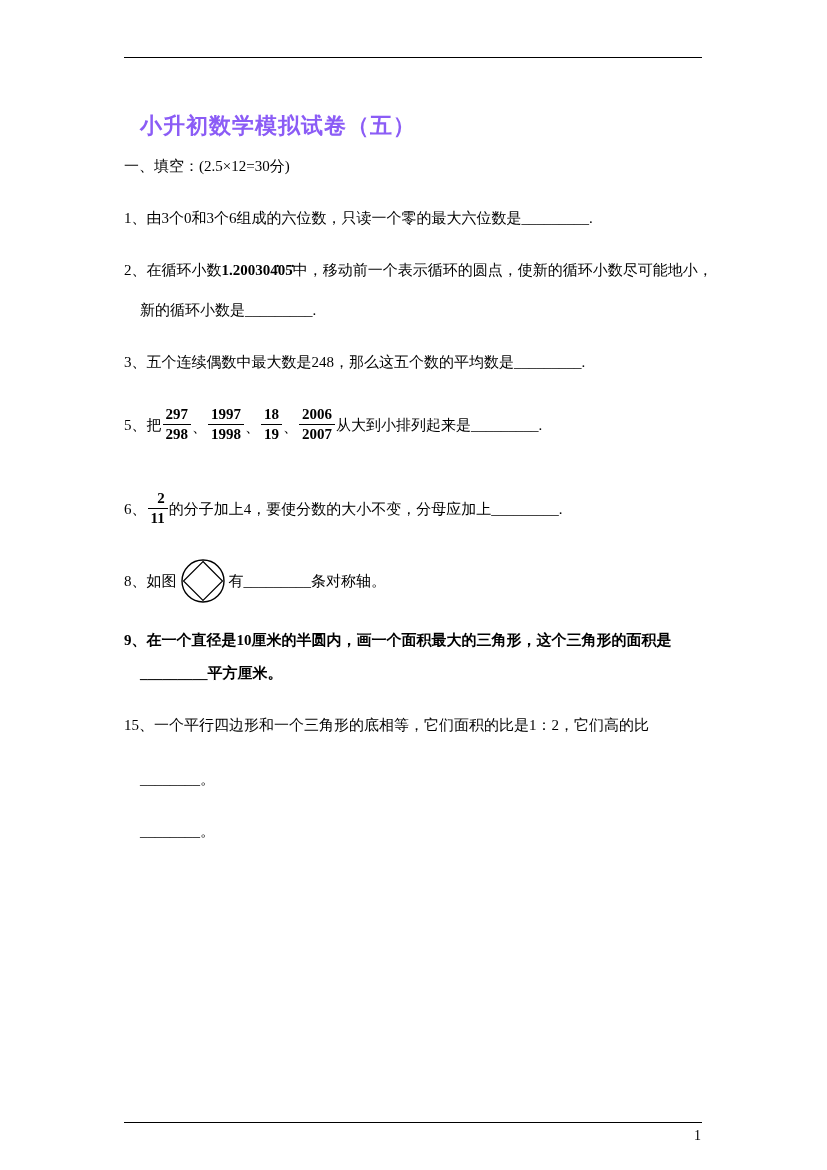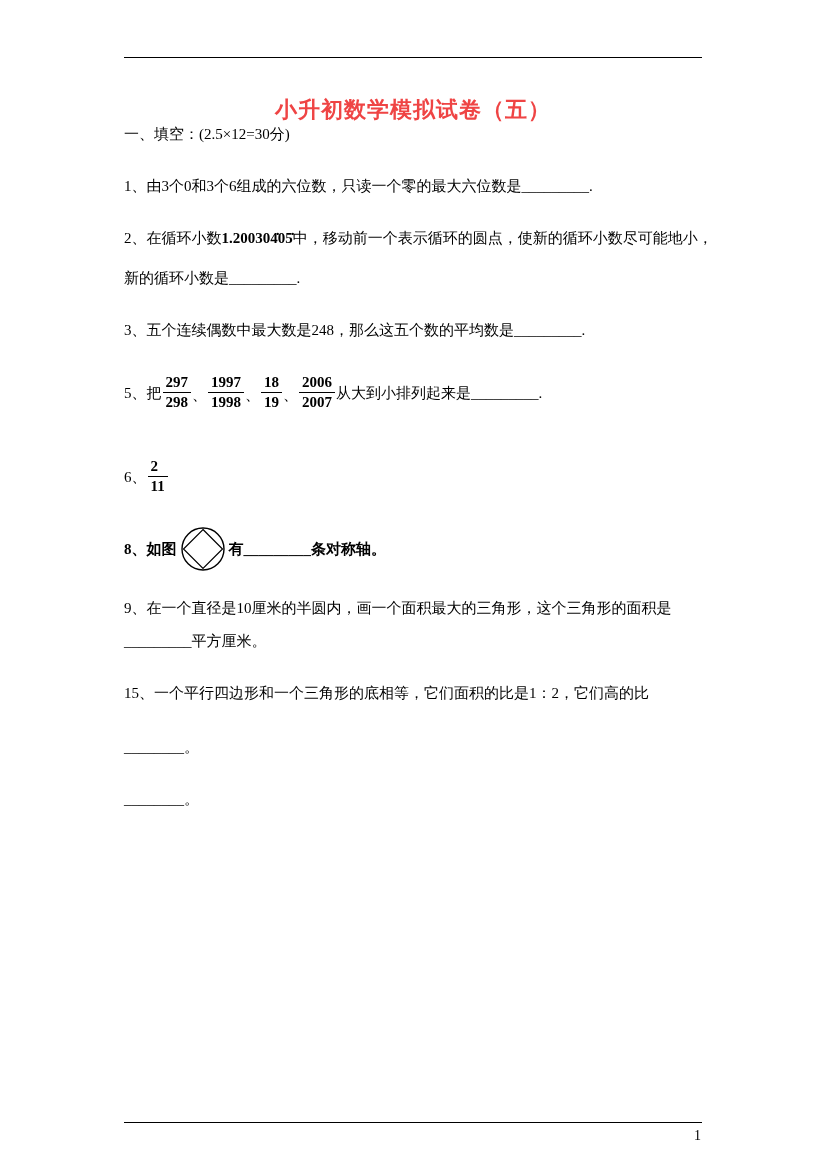--- a/index.html
+++ b/index.html
@@ -31,47 +31,46 @@
     position: absolute;
     right: 126px; top: 1128px;
     font-size: 14px;
   }
   .content {
     position: absolute;
     left: 124px; top: 95px;
     width: 590px;
   }
   .title {
-    margin: 0;
-    text-align: center;
-    color: #ef4444;
+    margin: 16px;
+    color: #8b5cf6;
     font-weight: bold;
     font-size: 22px;
     line-height: 29px;
     letter-spacing: 1px;
     width: 578px;
   }
   .section {
     line-height: 21px;
   }
   .q { margin-top: 31px; line-height: 21px; }
   .q.mt24 { margin-top: 24px; }
-  .q.mt18 { margin-top: 18px; font-weight: bold; }
-  .q.mt26 { margin-top: 26px; }
+  .q.mt18 { margin-top: 18px; }
+  .q.mt26 { margin-top: 26px; font-weight: bold; }
   .line { white-space: nowrap; }
-  .cont { margin-top: 19px; white-space: nowrap; }
+  .cont { margin-top: 19px; white-space: nowrap; margin-left: 16px; }
   .cont.g12 { margin-top: 12px; }
   .cont.g33 { margin-top: 33px; }
   .cont.g18 { margin-top: 18px; }
   .bnum { font-weight: bold; }
   .qfrac { line-height: 44px; white-space: nowrap; }
   .frac {
     display: inline-block;
     vertical-align: middle;
-    text-align: left;
+    text-align: right;
     font-weight: bold;
     line-height: 1.15;
     margin: 11px 1px;
     position: relative;
     top: -2px;
   }
   .frac .fnum { display: block; padding: 0 3px 1px; border-bottom: 1.5px solid #000; }
   .frac .fden { display: block; padding: 1px 3px 0; }
   .fsep { vertical-align: middle; }
   .q8line { display: flex; align-items: center; gap: 3px; }
@@ -102,21 +101,21 @@
     <div class="q line">
       <span>3、五个连续偶数中最大数是248，那么这五个数的平均数是_________.</span>
     </div>
 
 
     <div class="q qfrac mt24">
       <span>5、把</span><span class="frac"><span class="fnum">297</span><span class="fden">298</span></span><span class="fsep">、</span><span class="frac"><span class="fnum">1997</span><span class="fden">1998</span></span><span class="fsep">、</span><span class="frac"><span class="fnum">18</span><span class="fden">19</span></span><span class="fsep">、</span><span class="frac"><span class="fnum">2006</span><span class="fden">2007</span></span><span>从大到小排列起来是_________.</span>
     </div>
 
     <div class="q qfrac mt24">
-      <span>6、</span><span class="frac"><span class="fnum">2</span><span class="fden">11</span></span>
+      <span>6、</span><span class="frac"><span class="fnum">2</span><span class="fden">11</span></span><span>的分子加上4，要使分数的大小不变，分母应加上_________.</span>
     </div>
 
 
     <div class="q q8line mt18">
       <span>8、如图</span>
       <svg class="fig" width="46" height="46" viewBox="0 0 46 46">
         <circle cx="23" cy="23" r="21" fill="none" stroke="#000" stroke-width="1.4"></circle>
         <polygon points="23,3.5 42.5,23 23,42.5 3.5,23" fill="none" stroke="#000" stroke-width="1.2"></polygon>
       </svg>
       <span>有_________条对称轴。</span>

